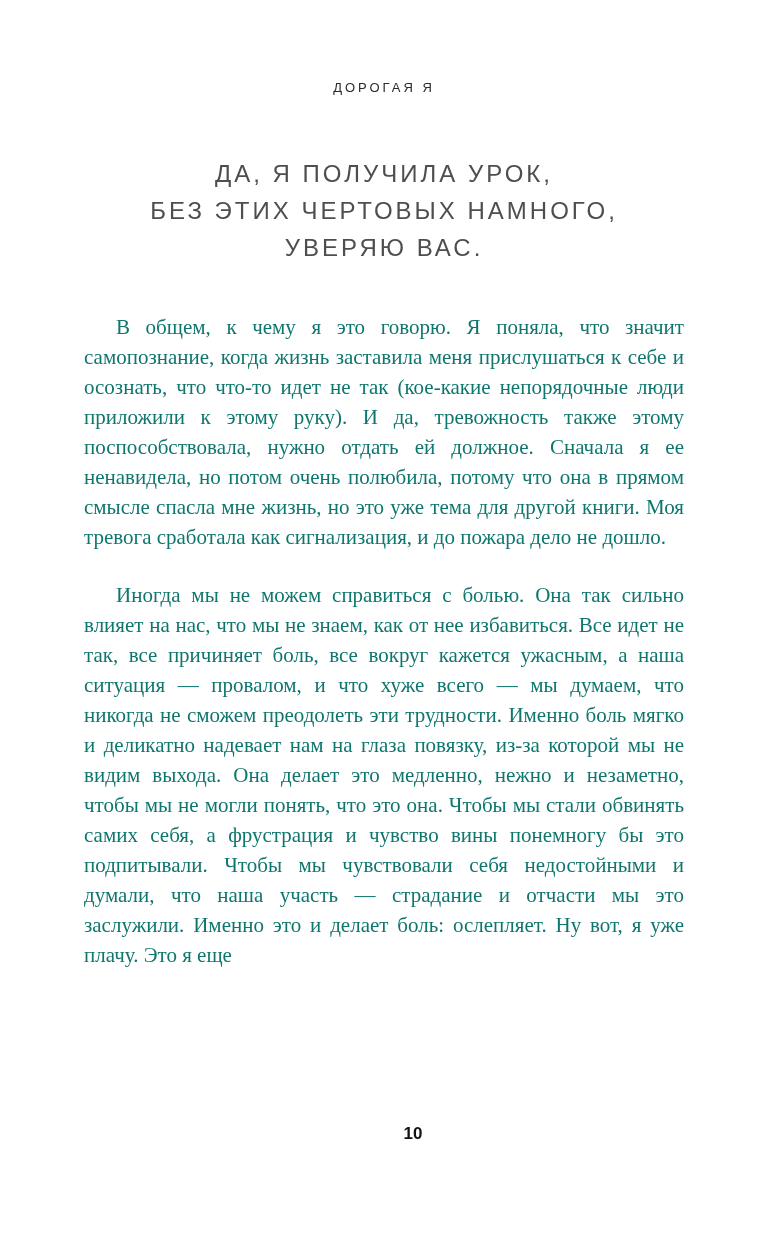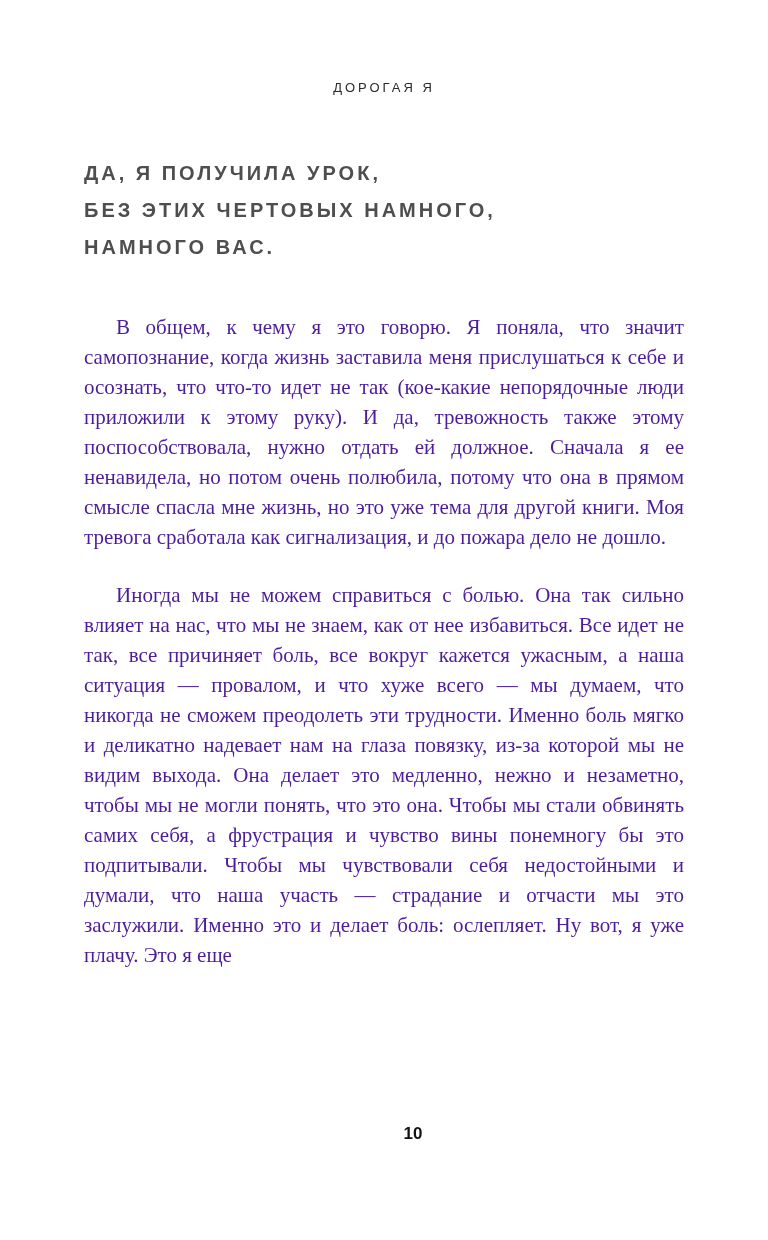--- a/index.html
+++ b/index.html
@@ -22,38 +22,39 @@
   .running-head {
     text-align: center;
     font-family: "Liberation Sans", sans-serif;
     font-size: 13px;
     font-weight: 400;
     letter-spacing: 3px;
     color: #2a2a2a;
     margin: 0 0 60px 0;
   }
   .chapter-heading {
+    text-align: center;
     font-family: "Liberation Sans", sans-serif;
-    font-weight: 700;
-    font-size: 20px;
+    font-weight: 400;
+    font-size: 24px;
     line-height: 37px;
     letter-spacing: 3px;
     color: #4e4e4e;
     margin: 0 0 46px 0;
   }
   .chapter-heading .hline {
     display: block;
   }
   .body-text p {
     margin: 0 0 28px 0;
     font-size: 21px;
     line-height: 30px;
     text-align: justify;
     text-indent: 32px;
-    color: #4c1d95;
+    color: #0f766e;
     hyphens: auto;
   }
   .page-number {
     position: absolute;
     left: 12px;
     right: 0;
     bottom: 96px;
     text-align: center;
     font-family: "Liberation Sans", sans-serif;
     font-weight: 700;
@@ -65,21 +66,21 @@
 </head>
 <body>
 
 <div class="page">
 
   <div class="running-head">ДОРОГАЯ Я</div>
 
   <h1 class="chapter-heading">
     <span class="hline">ДА, Я ПОЛУЧИЛА УРОК,</span>
     <span class="hline">БЕЗ ЭТИХ ЧЕРТОВЫХ НАМНОГО,</span>
-    <span class="hline">НАМНОГО ВАС.</span>
+    <span class="hline">УВЕРЯЮ ВАС.</span>
   </h1>
 
   <div class="body-text">
     <p>В общем, к чему я это говорю. Я поняла, что значит самопознание, когда жизнь заставила меня прислушаться к себе и осознать, что что-то идет не так (кое-какие непорядочные люди приложили к этому руку). И да, тревожность также этому поспособствовала, нужно отдать ей должное. Сначала я ее ненавидела, но потом очень полюбила, потому что она в прямом смысле спасла мне жизнь, но это уже тема для другой книги. Моя тревога сработала как сигнализация, и до пожара дело не дошло.</p>
     <p>Иногда мы не можем справиться с болью. Она так сильно влияет на нас, что мы не знаем, как от нее избавиться. Все идет не так, все причиняет боль, все вокруг кажется ужасным, а наша ситуация — провалом, и что хуже всего — мы думаем, что никогда не сможем преодолеть эти трудности. Именно боль мягко и деликатно надевает нам на глаза повязку, из-за которой мы не видим выхода. Она делает это медленно, нежно и незаметно, чтобы мы не могли понять, что это она. Чтобы мы стали обвинять самих себя, а фрустрация и чувство вины понемногу бы это подпитывали. Чтобы мы чувствовали себя недостойными и думали, что наша участь — страдание и отчасти мы это заслужили. Именно это и делает боль: ослепляет. Ну вот, я уже плачу. Это я еще</p>
   </div>
 
   <div class="page-number">10</div>
 
 </div>

